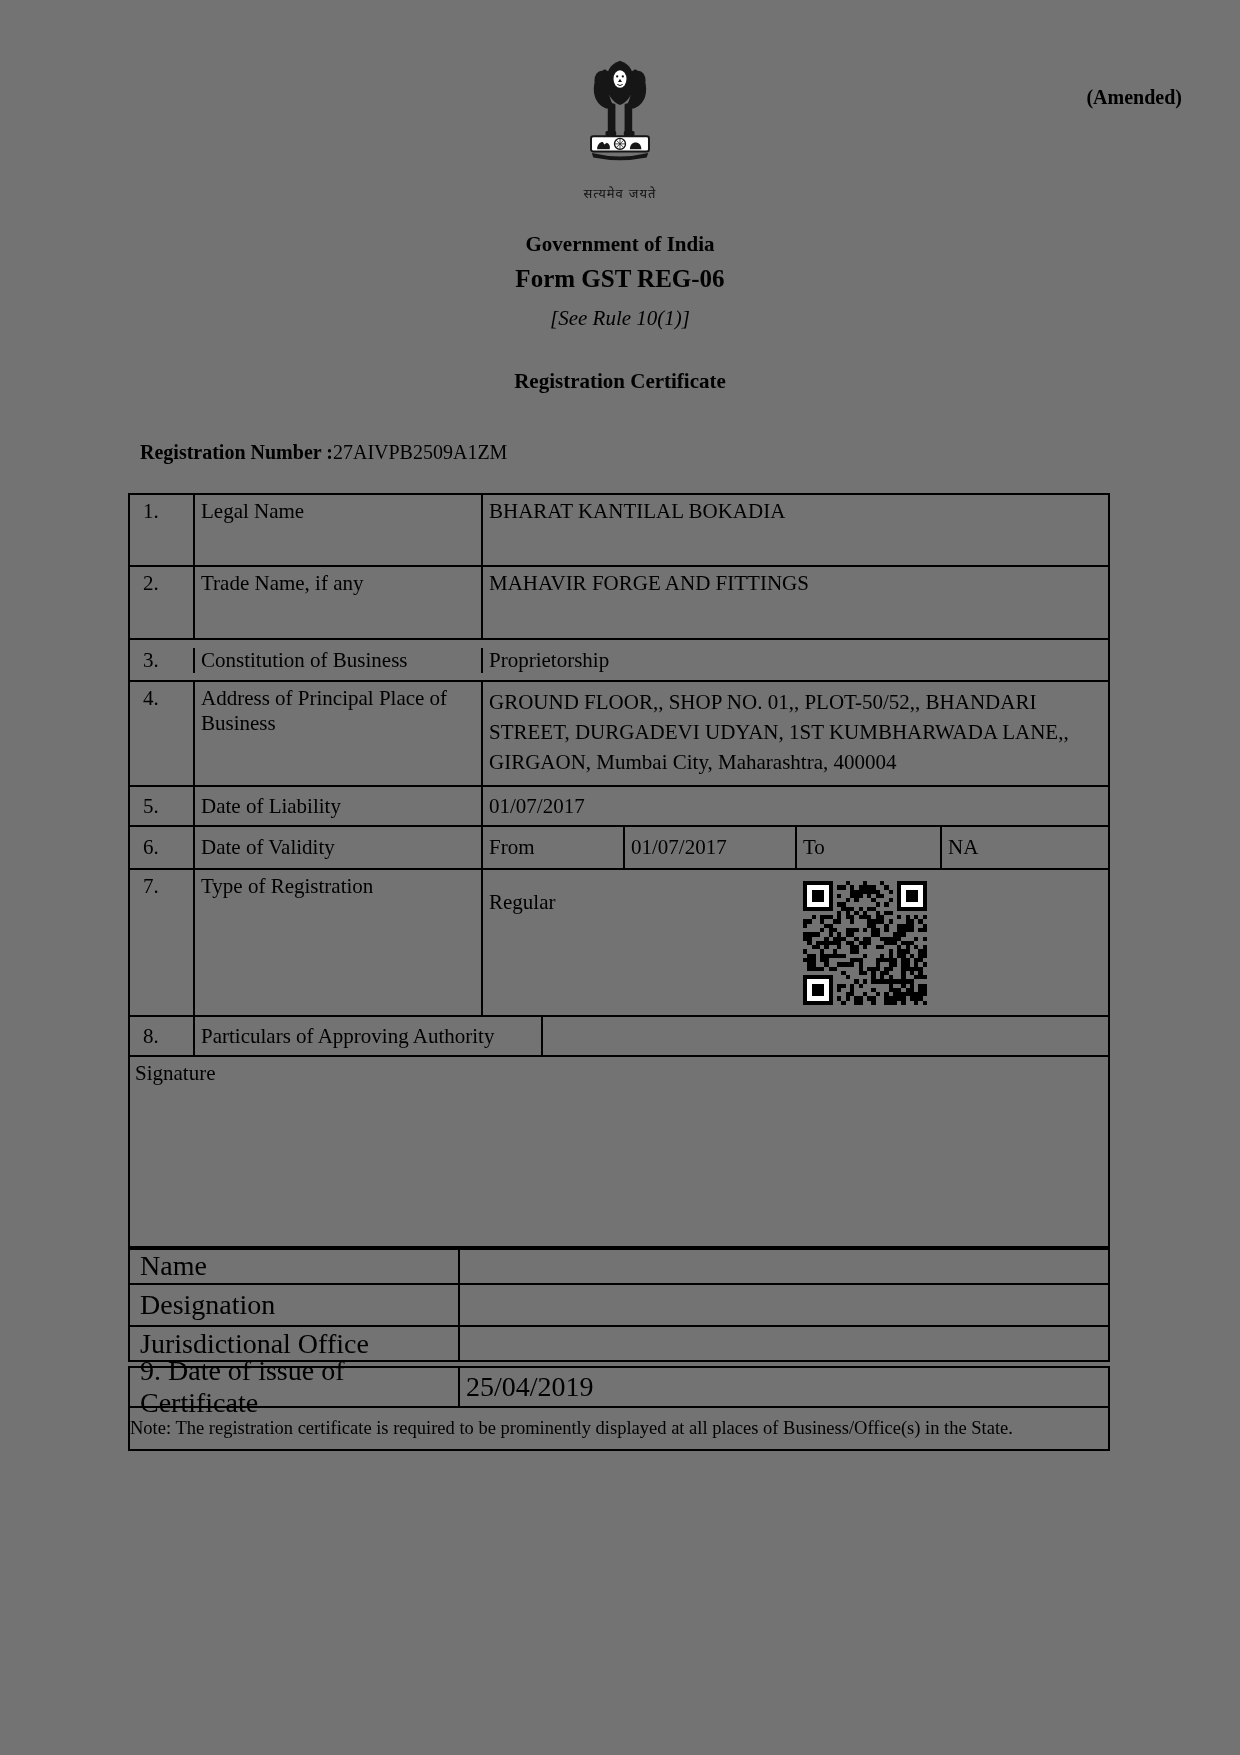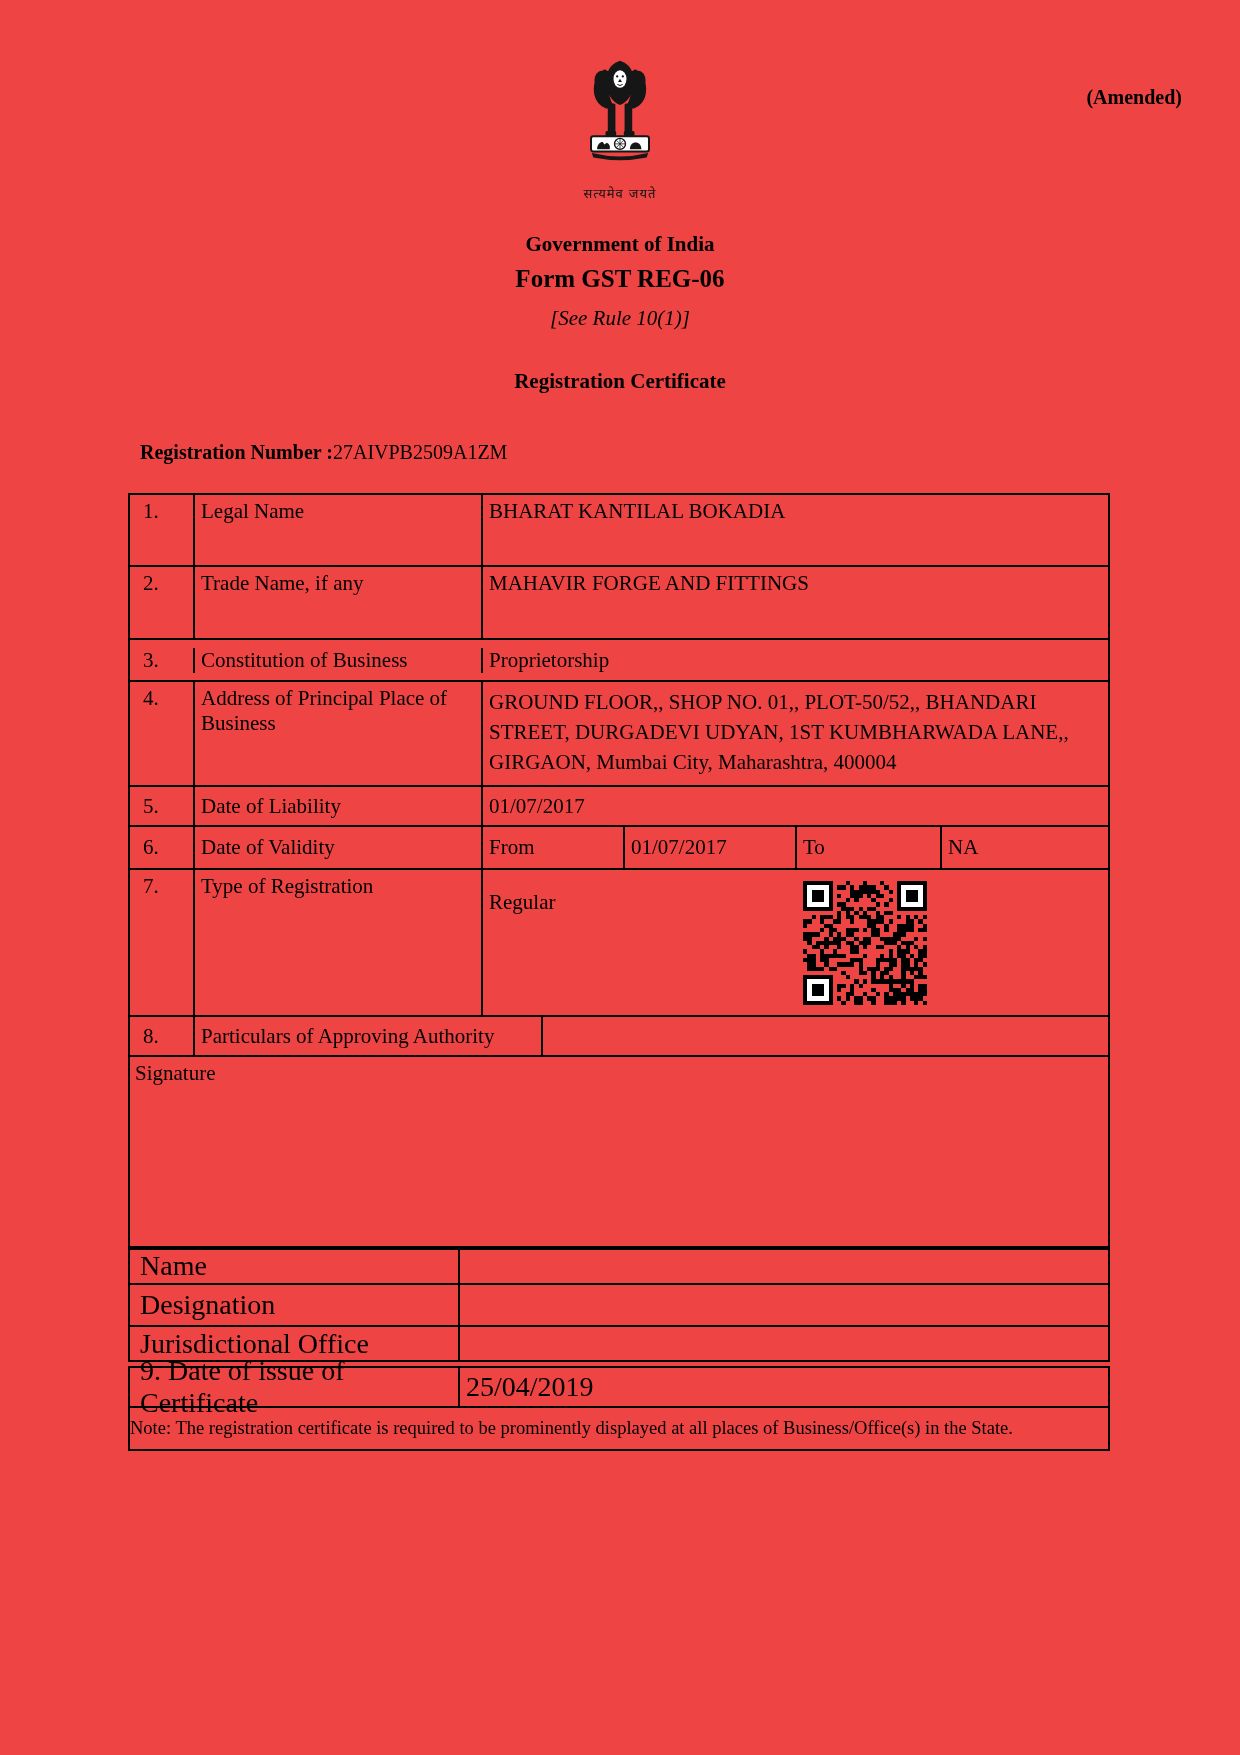--- a/index.html
+++ b/index.html
@@ -1,18 +1,18 @@
 <!DOCTYPE html>
 <html><head>
 <meta charset="utf-8">
 <style>
   * { margin:0; padding:0; box-sizing:border-box; }
   html,body { background:#ffffff; }
   .page {
-    position:relative; width:1240px; height:1755px; background:#ef4444;
+    position:relative; width:1240px; height:1755px; background:#737373;
     font-family:"Liberation Serif","DejaVu Serif",serif; color:#000;
     overflow:hidden;
   }
   .amended { position:absolute; top:86px; right:58px; font-weight:bold; font-size:20px; }
   .emblem-block { position:absolute; top:60px; left:50%; transform:translateX(-50%); width:140px; text-align:center; }
   .emblem-block svg { width:78px; height:122px; display:block; margin:0 auto; }
   .motto { font-size:13px; margin-top:2px; color:#111; font-family:"DejaVu Sans",sans-serif; letter-spacing:1px; }
   .h-gov  { position:absolute; top:232px; left:0; width:100%; text-align:center; font-weight:bold; font-size:21px; }
   .h-form { position:absolute; top:265px; left:0; width:100%; text-align:center; font-weight:bold; font-size:25px; }
   .h-rule { position:absolute; top:306px; left:0; width:100%; text-align:center; font-style:italic; font-size:21px; }

